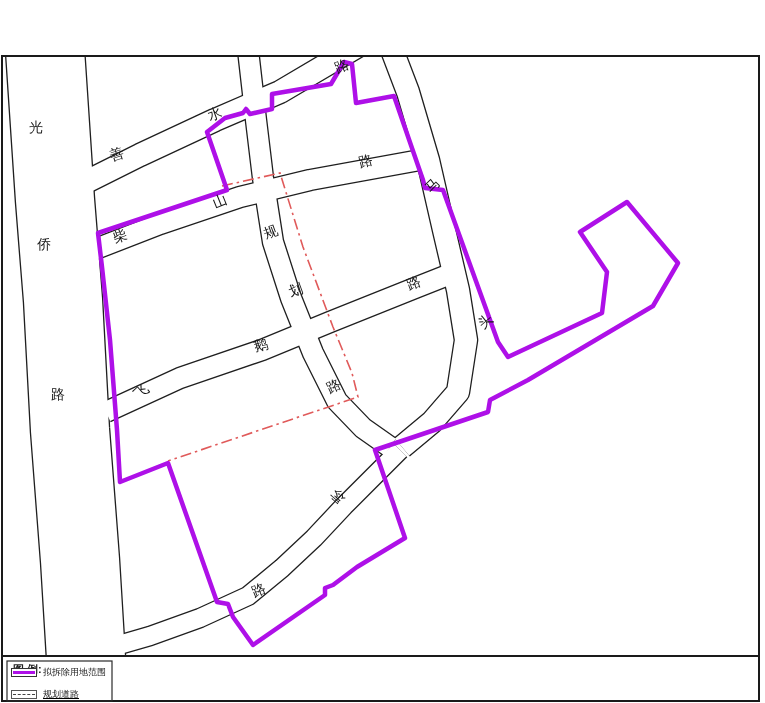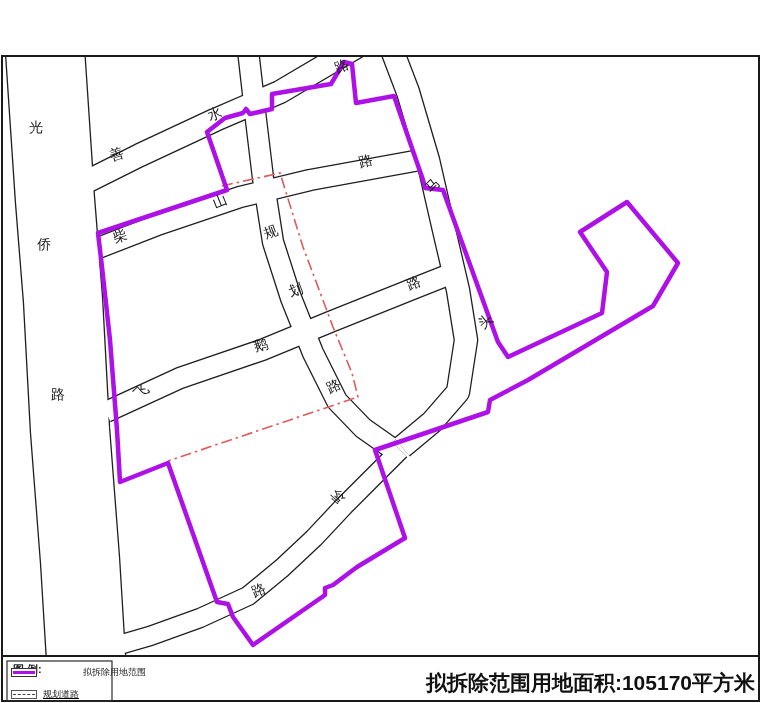--- a/index.html
+++ b/index.html
@@ -5,21 +5,21 @@
   html,body{margin:0;padding:0;background:#ffffff;}
   #page{position:relative;width:765px;height:703px;background:#ffffff;overflow:hidden;
         font-family:"Liberation Sans","DejaVu Sans",sans-serif;}
   #title{position:absolute;left:0;top:0;width:765px;height:55px;line-height:52px;
          text-align:center;font-size:28px;font-weight:bold;color:#141414;
          letter-spacing:0px;white-space:nowrap;}
   #map-svg{position:absolute;left:0;top:0;}
   
   #legend-heading{position:absolute;left:13px;top:662px;font-size:11px;font-weight:bold;color:#222;}
   .legend-row{position:absolute;left:11px;height:11px;display:flex;align-items:center;}
-  #legend-row-1{top:667px;gap:40px;}
+  #legend-row-1{top:667px;}
   #legend-row-2{top:689px;text-decoration:underline;}
   .swatch{width:26px;height:9px;border:1px solid #333;box-sizing:border-box;
           position:relative;background:#fff;margin-right:6px;flex:0 0 auto;}
   .swatch .bar{position:absolute;left:1px;right:1px;top:2px;height:3px;}
   .swatch.dashed{border:1px solid #555;}
   .swatch.dashed .mid{position:absolute;left:1px;right:1px;top:3px;height:0;
                       border-top:1px dashed #444;}
   .legend-label{font-size:9px;color:#222;white-space:nowrap;}
   #area-note{position:absolute;right:10px;top:669px;font-size:21px;font-weight:bold;
              color:#111;white-space:nowrap;}
@@ -86,14 +86,13 @@
     <span class="legend-label">拟拆除用地范围</span>
   </div>
 
   <div class="legend-row" id="legend-row-2">
     <span class="swatch dashed">
       <span class="mid"></span>
     </span>
     <span class="legend-label">规划道路</span>
   </div>
 
-  <div id="area-note">拟拆除范围用地面积:105170平方米</div>
 </div>
 
 </body></html>

